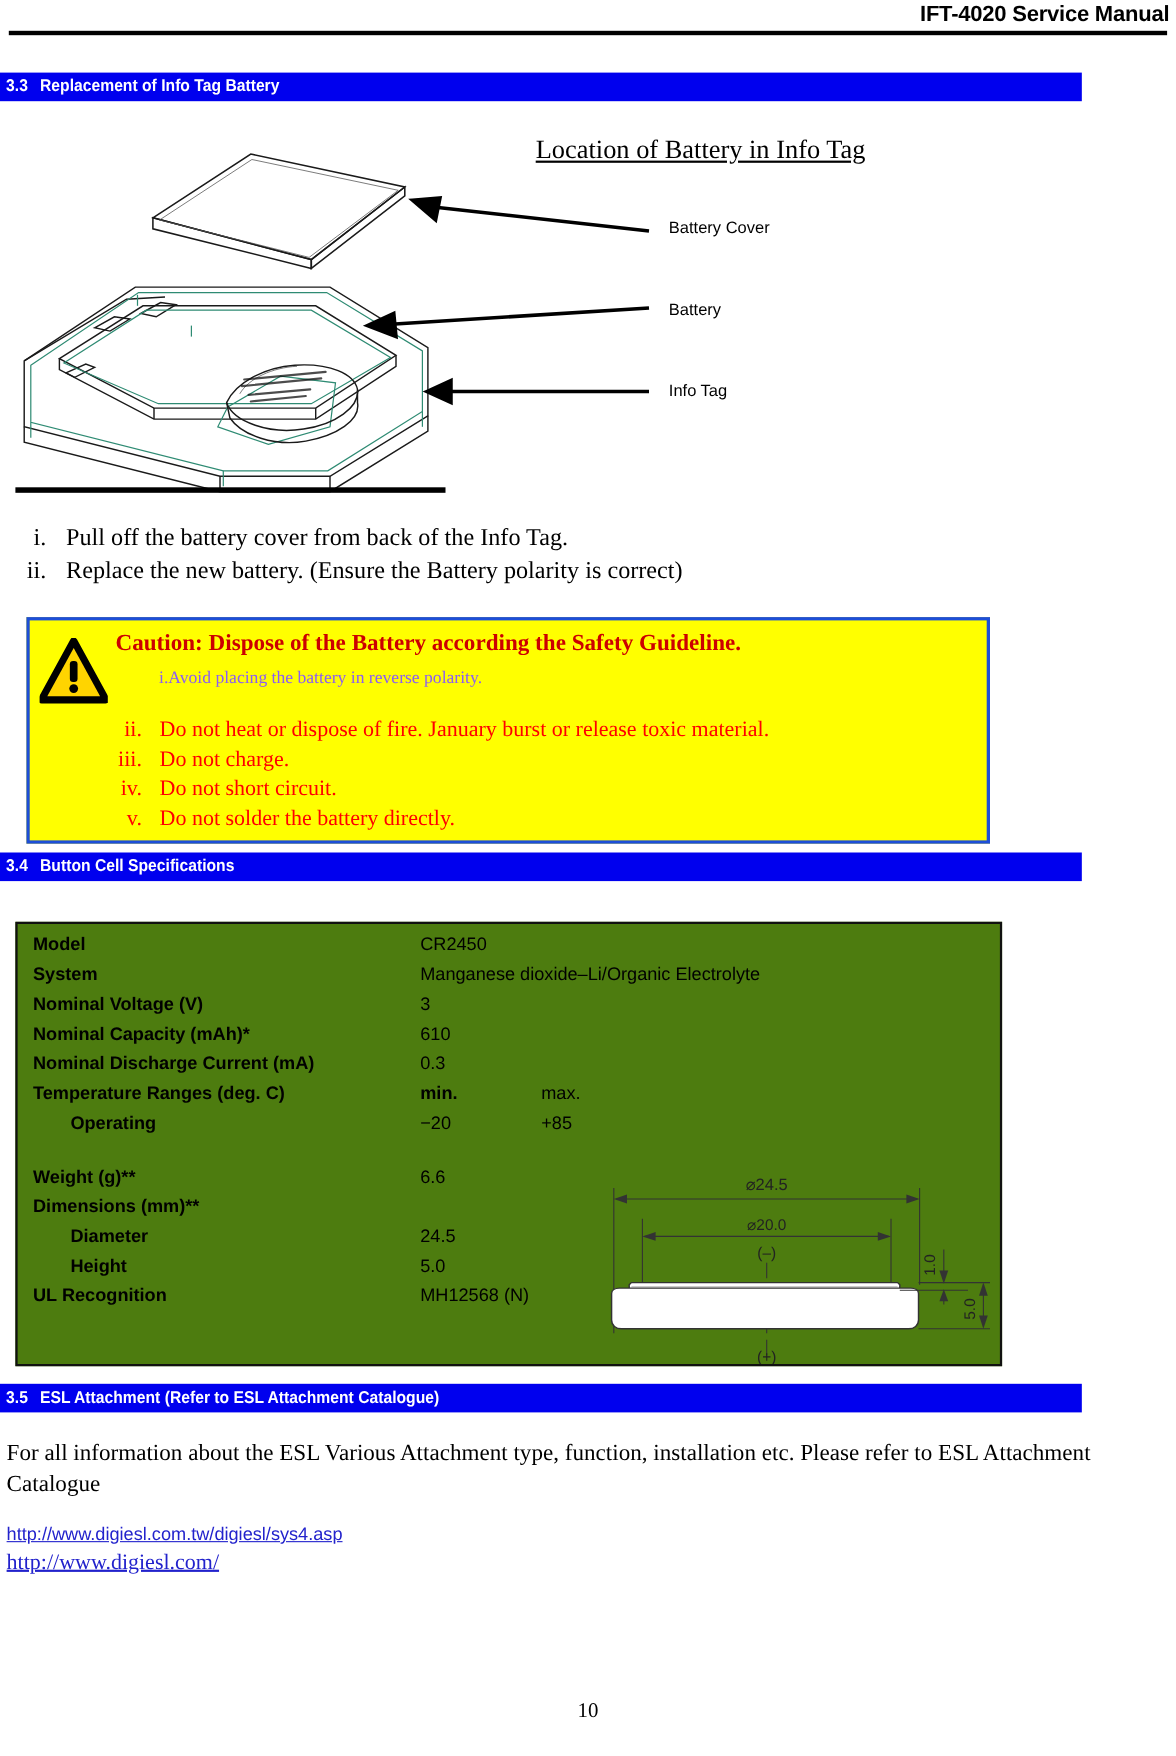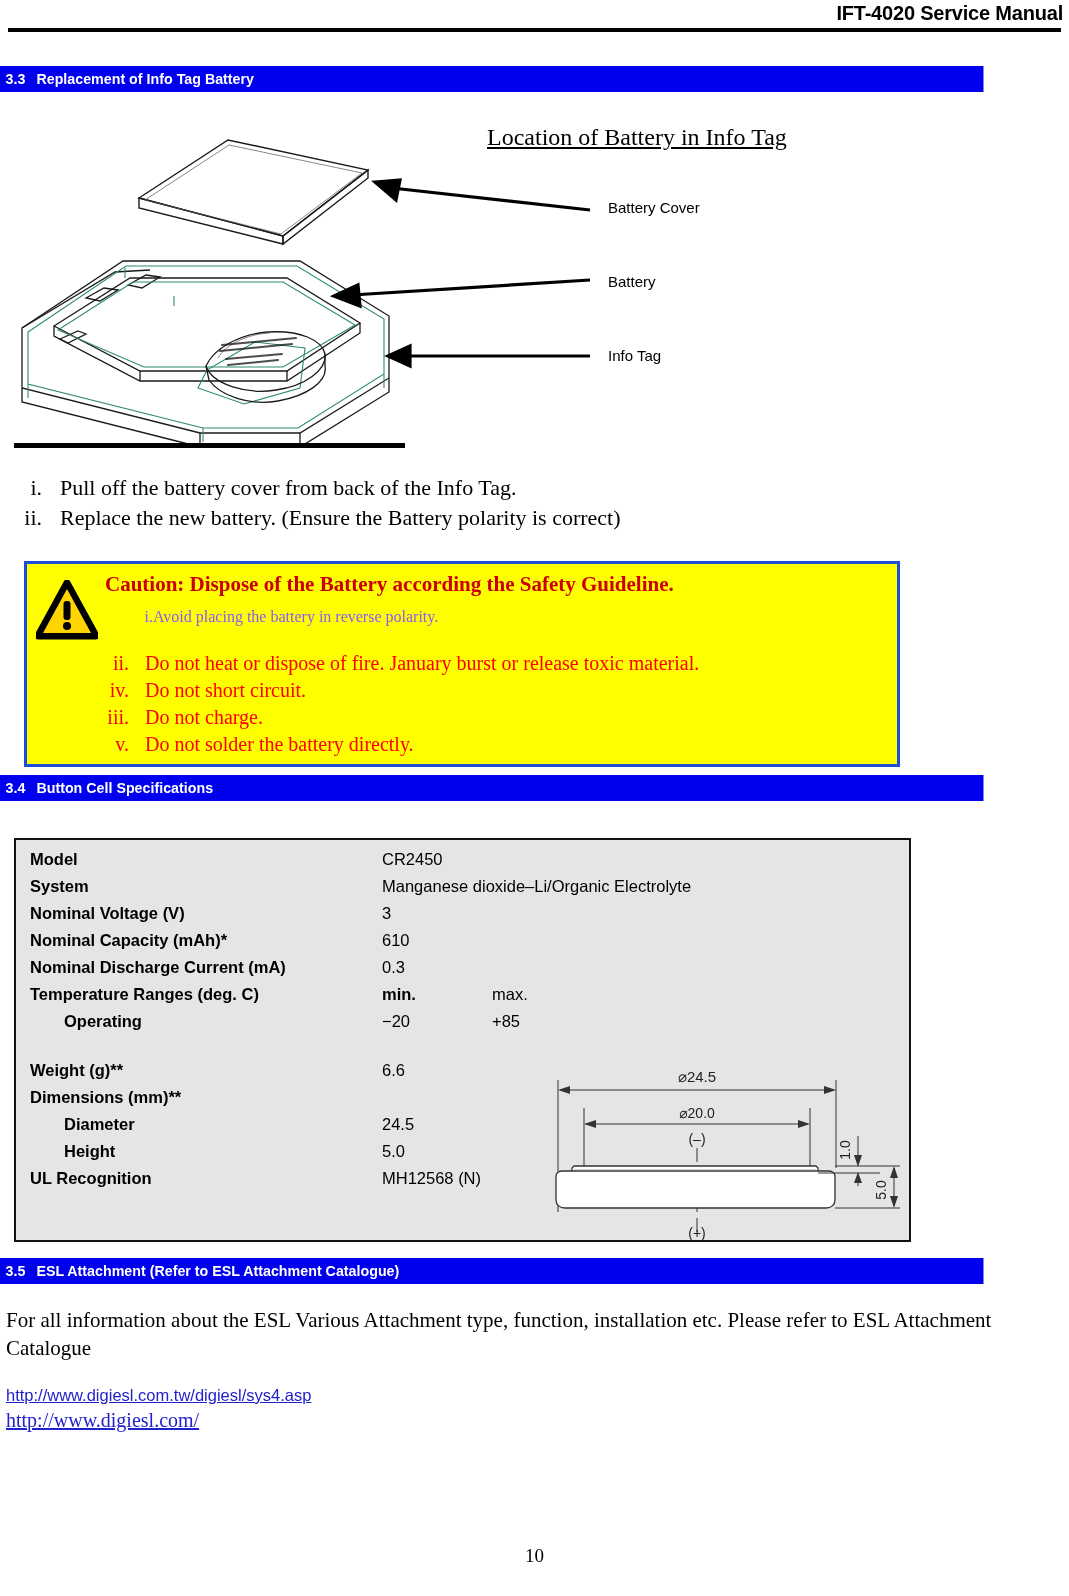--- a/index.html
+++ b/index.html
@@ -175,21 +175,21 @@
 
   
   .spec-box {
     position: absolute;
     left: 14px;
     top: 838px;
     width: 897px;
     height: 404px;
     border: 2px solid #111;
     box-sizing: border-box;
-    background: #e5e5e5;
+    background: #4d7c0f;
   }
   .spec-rows {
     position: absolute;
     left: 14px;
     top: 10px;
     font-family: "Liberation Sans", sans-serif;
     font-size: 16.5px;
   }
   .spec-row {
     display: flex;
@@ -373,26 +373,26 @@
   <div class="caution-item-first">
     <span class="ci-num">i.</span><span>Avoid placing the battery in reverse polarity.</span>
   </div>
 
   <div class="caution-list">
     <div class="cl-row">
       <span class="cl-num">ii.</span>
       <span>Do not heat or dispose of fire. January burst or release toxic material.</span>
     </div>
     <div class="cl-row">
+      <span class="cl-num">iii.</span>
+      <span>Do not charge.</span>
+    </div>
+    <div class="cl-row">
       <span class="cl-num">iv.</span>
       <span>Do not short circuit.</span>
-    </div>
-    <div class="cl-row">
-      <span class="cl-num">iii.</span>
-      <span>Do not charge.</span>
     </div>
     <div class="cl-row">
       <span class="cl-num">v.</span>
       <span>Do not solder the battery directly.</span>
     </div>
   </div>
 </div>
 
 <div class="section-bar" style="top:775px;">
   <span class="num">3.4</span><span>Button Cell Specifications</span>

